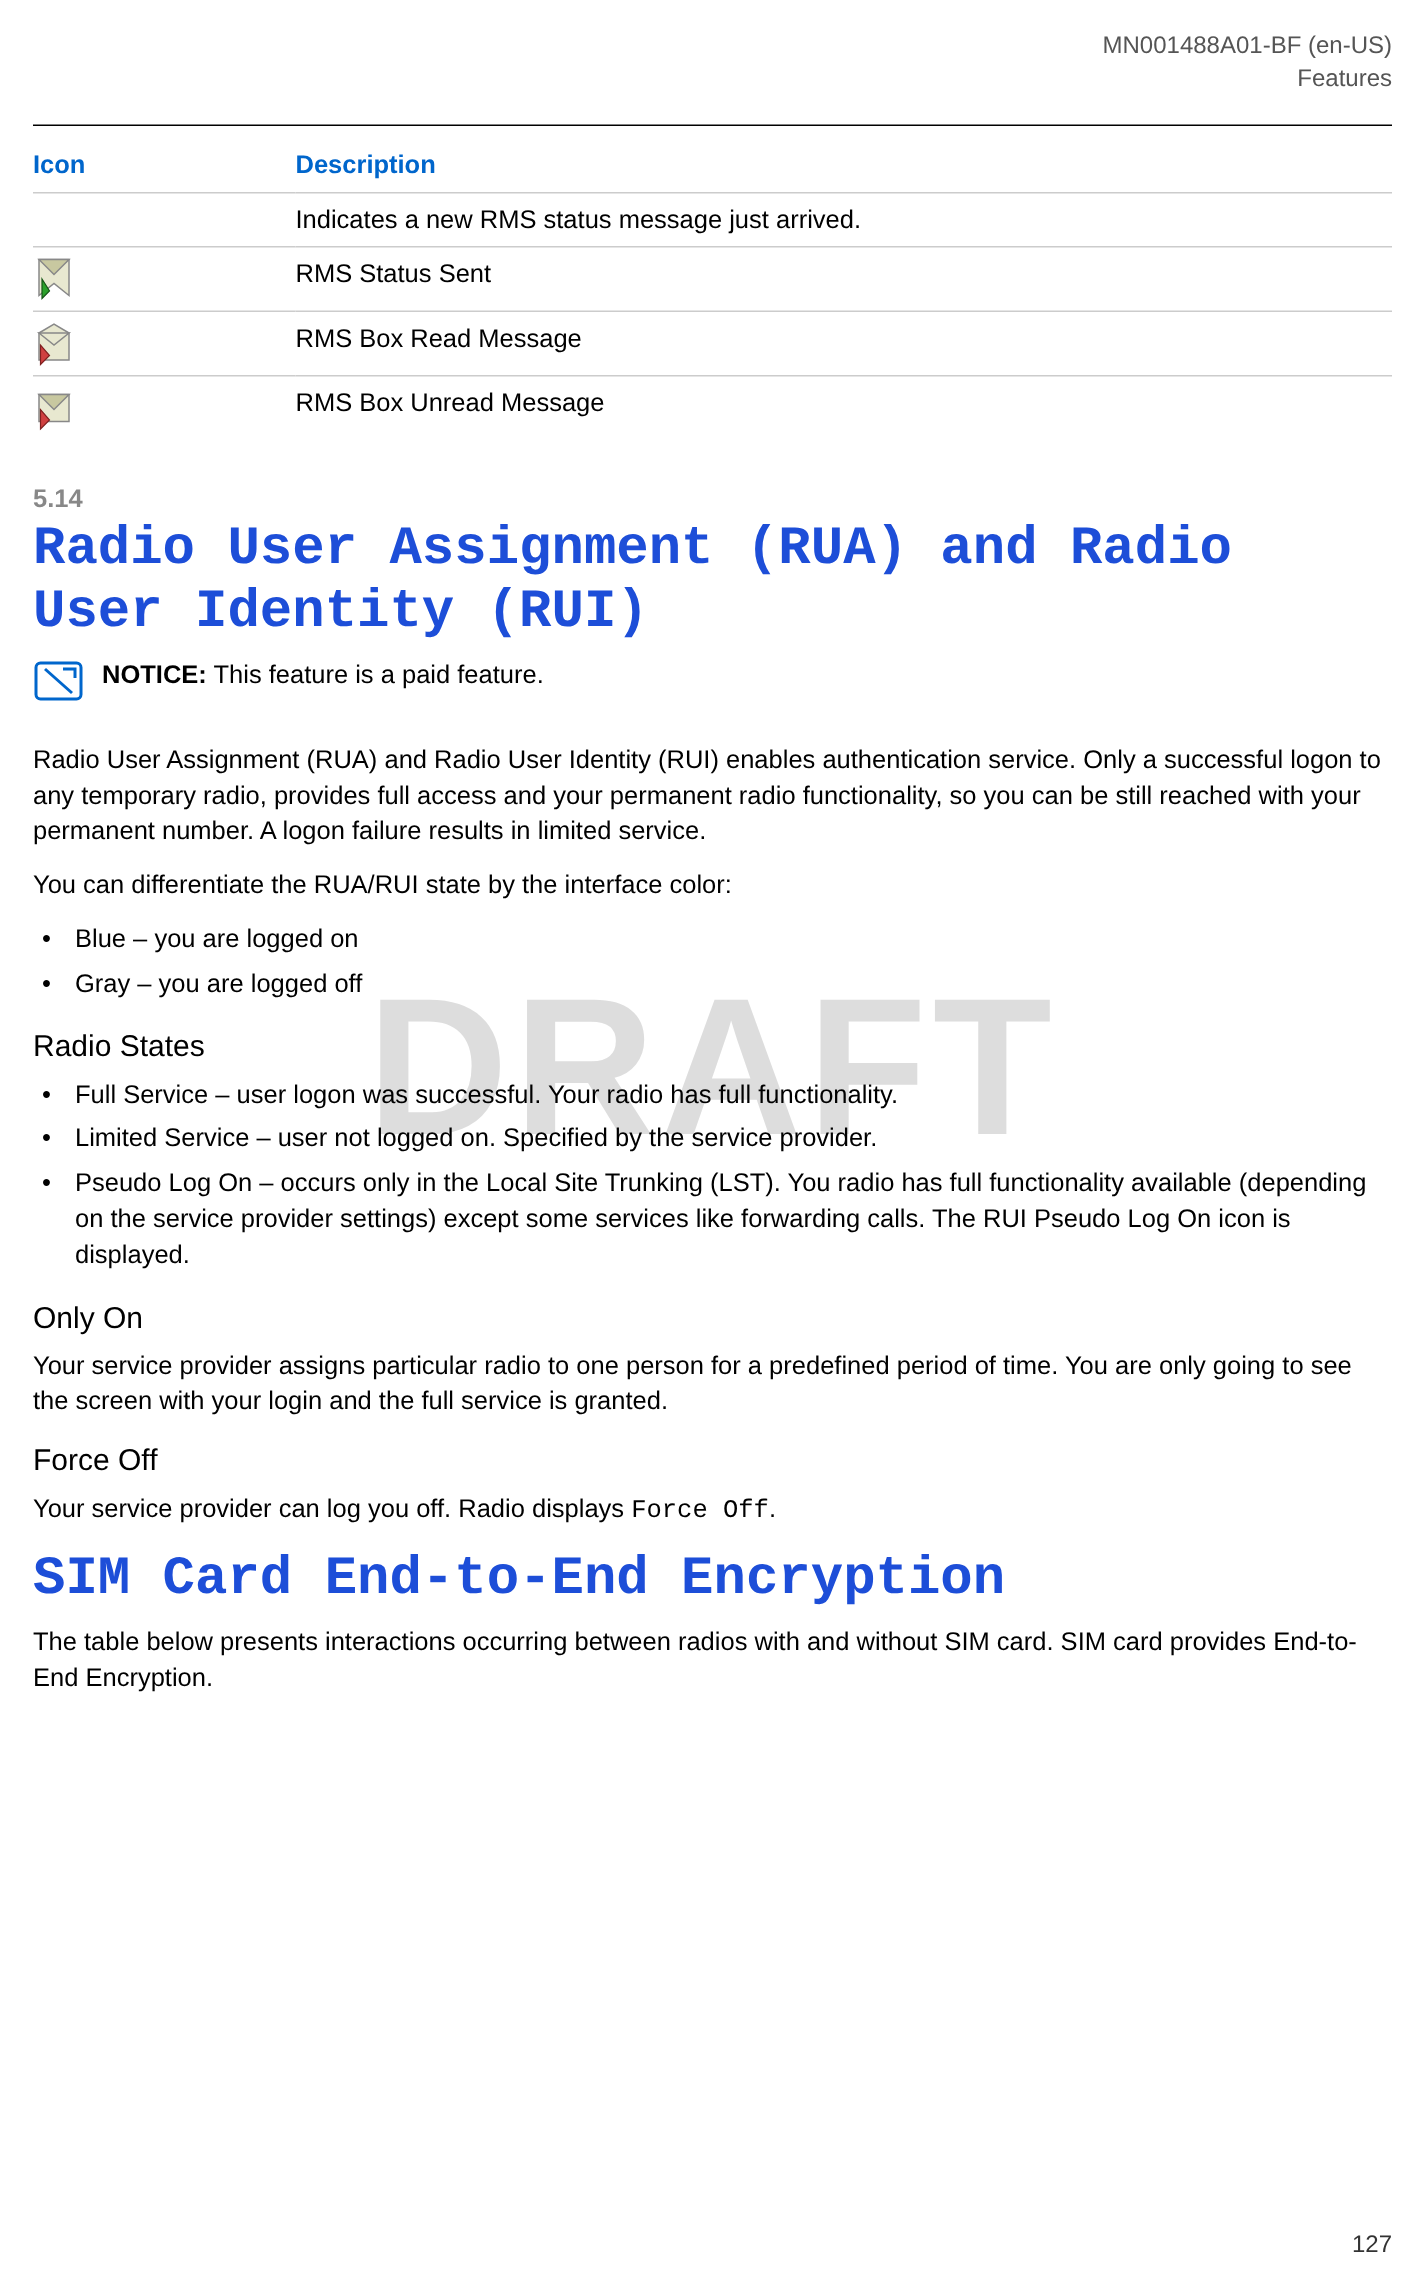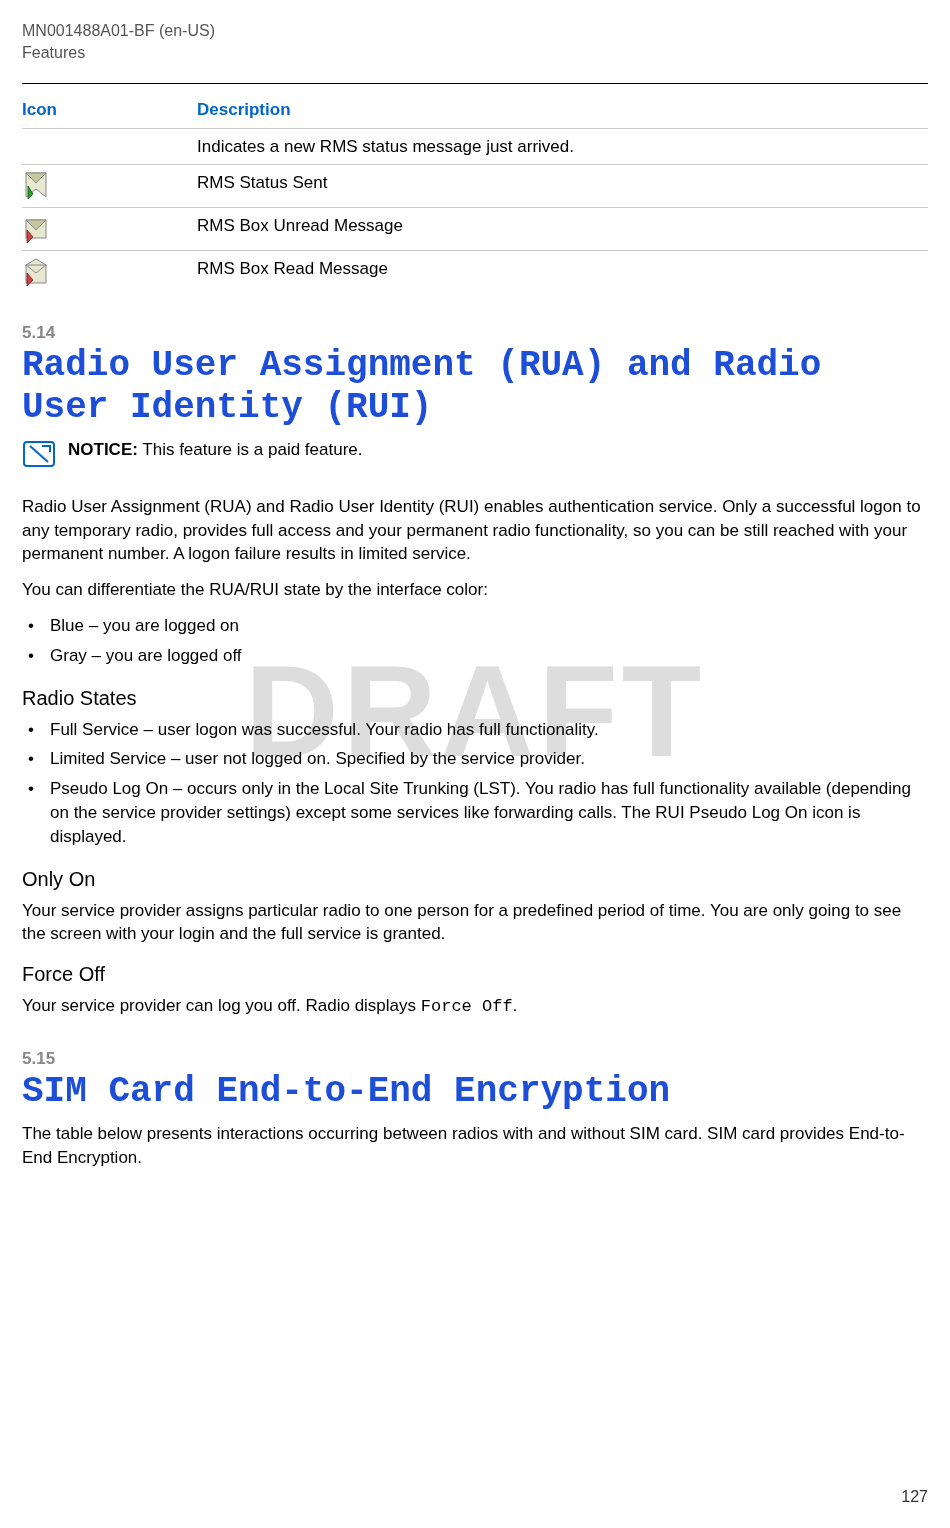--- a/index.html
+++ b/index.html
@@ -12,20 +12,21 @@
       font-size: 17px;
       line-height: 1.4;
       color: #000;
       background: #fff;
       width: 950px;
       height: 1528px;
       position: relative;
       padding: 20px 22px;
     }
     .header-meta {
+      text-align: right;
       font-size: 16px;
       color: #555;
       margin-bottom: 18px;
     }
     .divider {
       border: none;
       border-top: 1px solid #000;
       margin: 0 0 8px 0;
     }
     .icon-table {
@@ -171,36 +172,36 @@
             <polygon points="4,2 4,26 14,18 24,26 24,2" fill="#e8e8d0" stroke="#888" stroke-width="1"></polygon>
             <polygon points="4,2 14,12 24,2" fill="#c8c8a0" stroke="#888" stroke-width="1"></polygon>
             <polygon points="6,15 6,28 11,23" fill="#2aa02a" stroke="#155515" stroke-width="0.8"></polygon>
           </svg>
         </td>
         <td>RMS Status Sent</td>
       </tr>
       <tr>
         <td class="icon-cell">
           <svg width="28" height="30" viewBox="0 0 28 30">
+            <polygon points="4,8 14,2 24,8 24,26 4,26" fill="#e8e8d0" stroke="#888" stroke-width="1"></polygon>
+            <polygon points="4,8 14,16 24,8" fill="none" stroke="#888" stroke-width="1"></polygon>
+            <polygon points="5,16 5,29 11,23" fill="#d04040" stroke="#802020" stroke-width="0.8"></polygon>
+          </svg>
+        </td>
+        <td>RMS Box Read Message</td>
+      </tr>
+      <tr>
+        <td class="icon-cell">
+          <svg width="28" height="30" viewBox="0 0 28 30">
             <rect x="4" y="6" width="20" height="18" fill="#e8e8d0" stroke="#888" stroke-width="1"></rect>
             <polygon points="4,6 14,16 24,6" fill="#c8c8a0" stroke="#888" stroke-width="1"></polygon>
             <polygon points="5,16 5,29 11,23" fill="#d04040" stroke="#802020" stroke-width="0.8"></polygon>
           </svg>
         </td>
         <td>RMS Box Unread Message</td>
-      </tr>
-      <tr>
-        <td class="icon-cell">
-          <svg width="28" height="30" viewBox="0 0 28 30">
-            <polygon points="4,8 14,2 24,8 24,26 4,26" fill="#e8e8d0" stroke="#888" stroke-width="1"></polygon>
-            <polygon points="4,8 14,16 24,8" fill="none" stroke="#888" stroke-width="1"></polygon>
-            <polygon points="5,16 5,29 11,23" fill="#d04040" stroke="#802020" stroke-width="0.8"></polygon>
-          </svg>
-        </td>
-        <td>RMS Box Read Message</td>
       </tr>
     </tbody>
   </table>
 
   <div class="section-num">5.14</div>
   <div class="section-title">Radio User Assignment (RUA) and Radio User Identity (RUI)</div>
 
   <div class="notice-row">
     <span class="notice-icon">
       <svg width="34" height="30" viewBox="0 0 34 30">
@@ -230,19 +231,18 @@
   </ul>
 
   <div class="sub-heading">Only On</div>
   <p class="para">Your service provider assigns particular radio to one person for a predefined period of time. You are only going to see the screen with your login and the full service is granted.</p>
 
   <div class="sub-heading">Force Off</div>
   <p class="para">
     <span>Your service provider can log you off. Radio displays </span><span class="code">Force Off</span><span>.</span>
   </p>
 
-  <div class="section-num">5.15</div>
   <div class="section-title">SIM Card End-to-End Encryption</div>
   <p class="para">The table below presents interactions occurring between radios with and without SIM card. SIM card provides End-to-End Encryption.</p>
 
 </div>
 
 <div class="page-number">127</div>
 
 </body></html>

